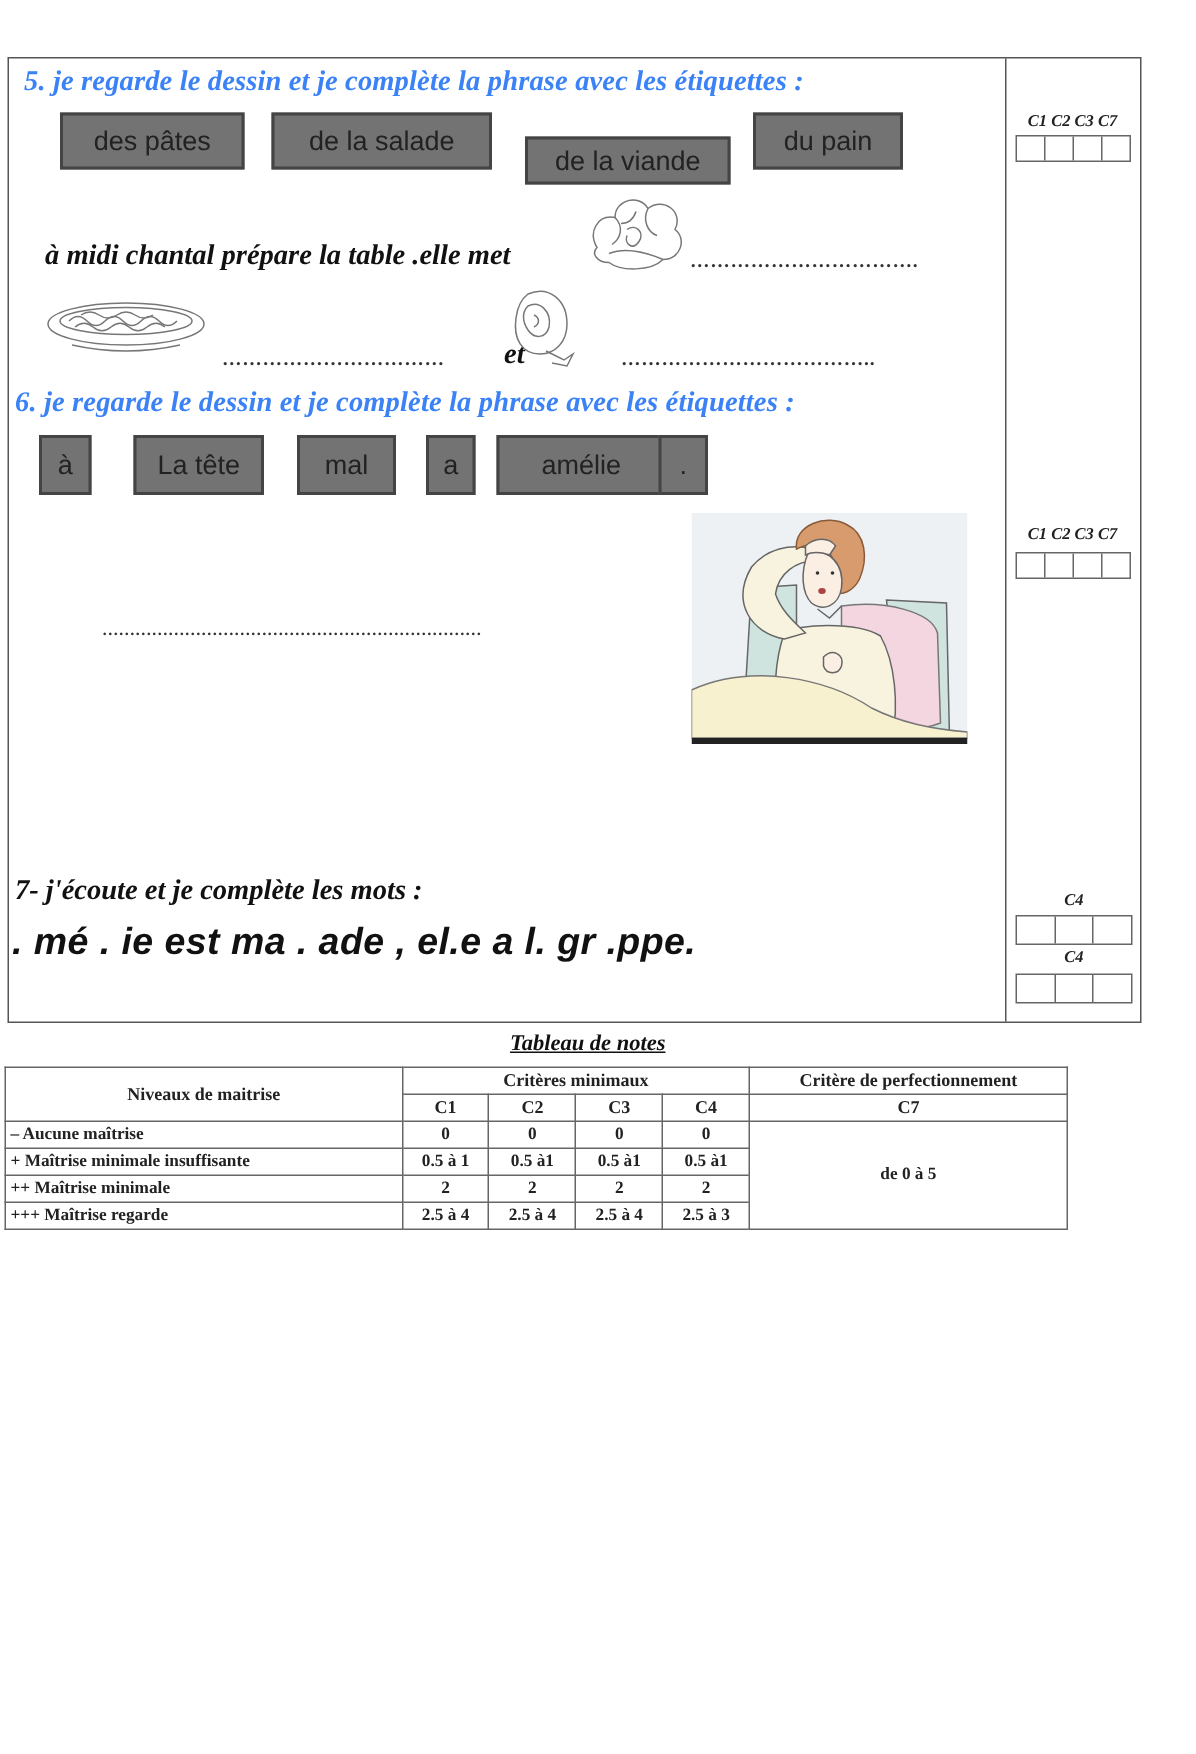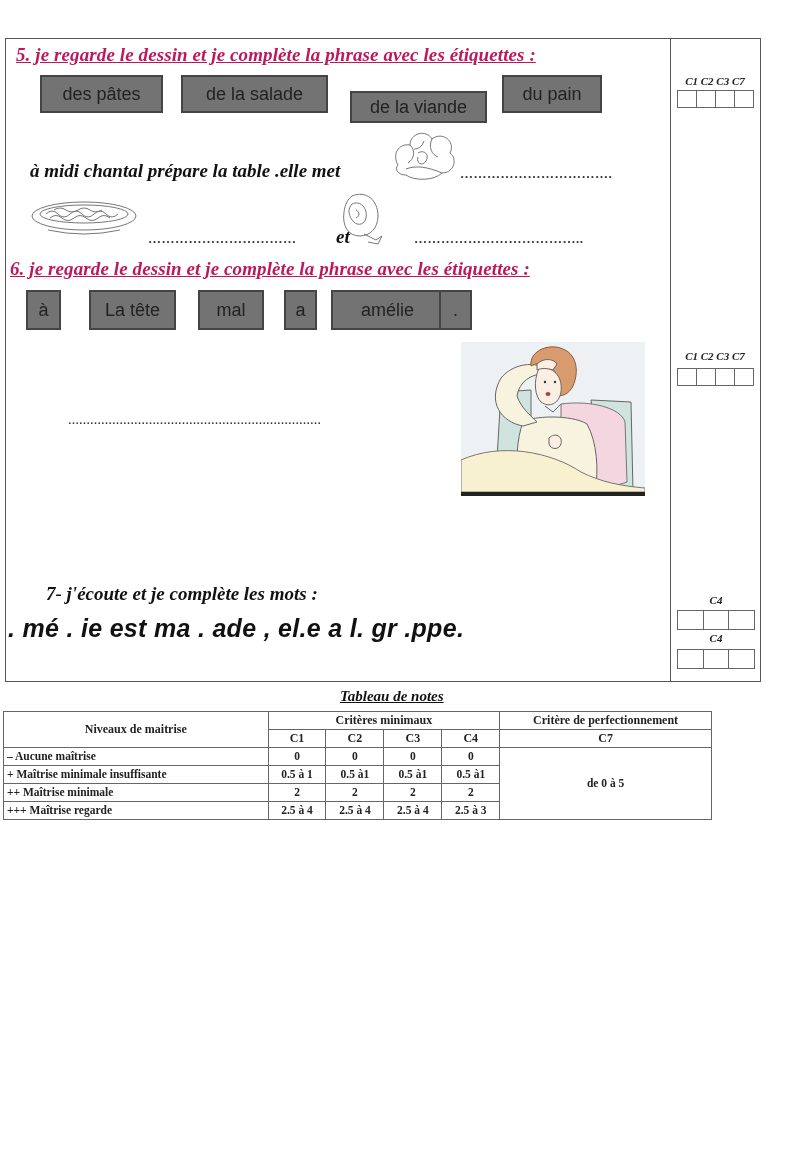--- a/index.html
+++ b/index.html
@@ -30,25 +30,24 @@
       top: 0;
       width: 0;
       height: 100%;
       border-left: 1.5px solid #555;
     }
     .heading {
       position: absolute;
       font-family: "Liberation Serif", serif;
       font-weight: bold;
       font-style: italic;
-      text-decoration: underline;
       font-size: 19px;
       letter-spacing: 0.1px;
       white-space: nowrap;
-      color: #be185d;
+      color: #3b82f6;
     }
     .label-box {
       position: absolute;
       border: 2px solid #444;
       box-sizing: border-box;
       font-family: "Liberation Sans", sans-serif;
       font-size: 18px;
       display: flex;
       align-items: center;
       justify-content: center;
@@ -105,21 +104,20 @@
       position: absolute;
     }
     .ex7-title {
       position: absolute;
       font-family: "Liberation Serif", serif;
       font-weight: bold;
       font-style: italic;
       font-size: 19px;
       white-space: nowrap;
       color: #111;
-      margin-left: 36px;
     }
     .ex7-line {
       position: absolute;
       font-family: Liberation Sans, sans-serif;
       font-weight: bold;
       font-style: italic;
       font-size: 25px;
       white-space: nowrap;
       color: #111;
       letter-spacing: 0.3px;

